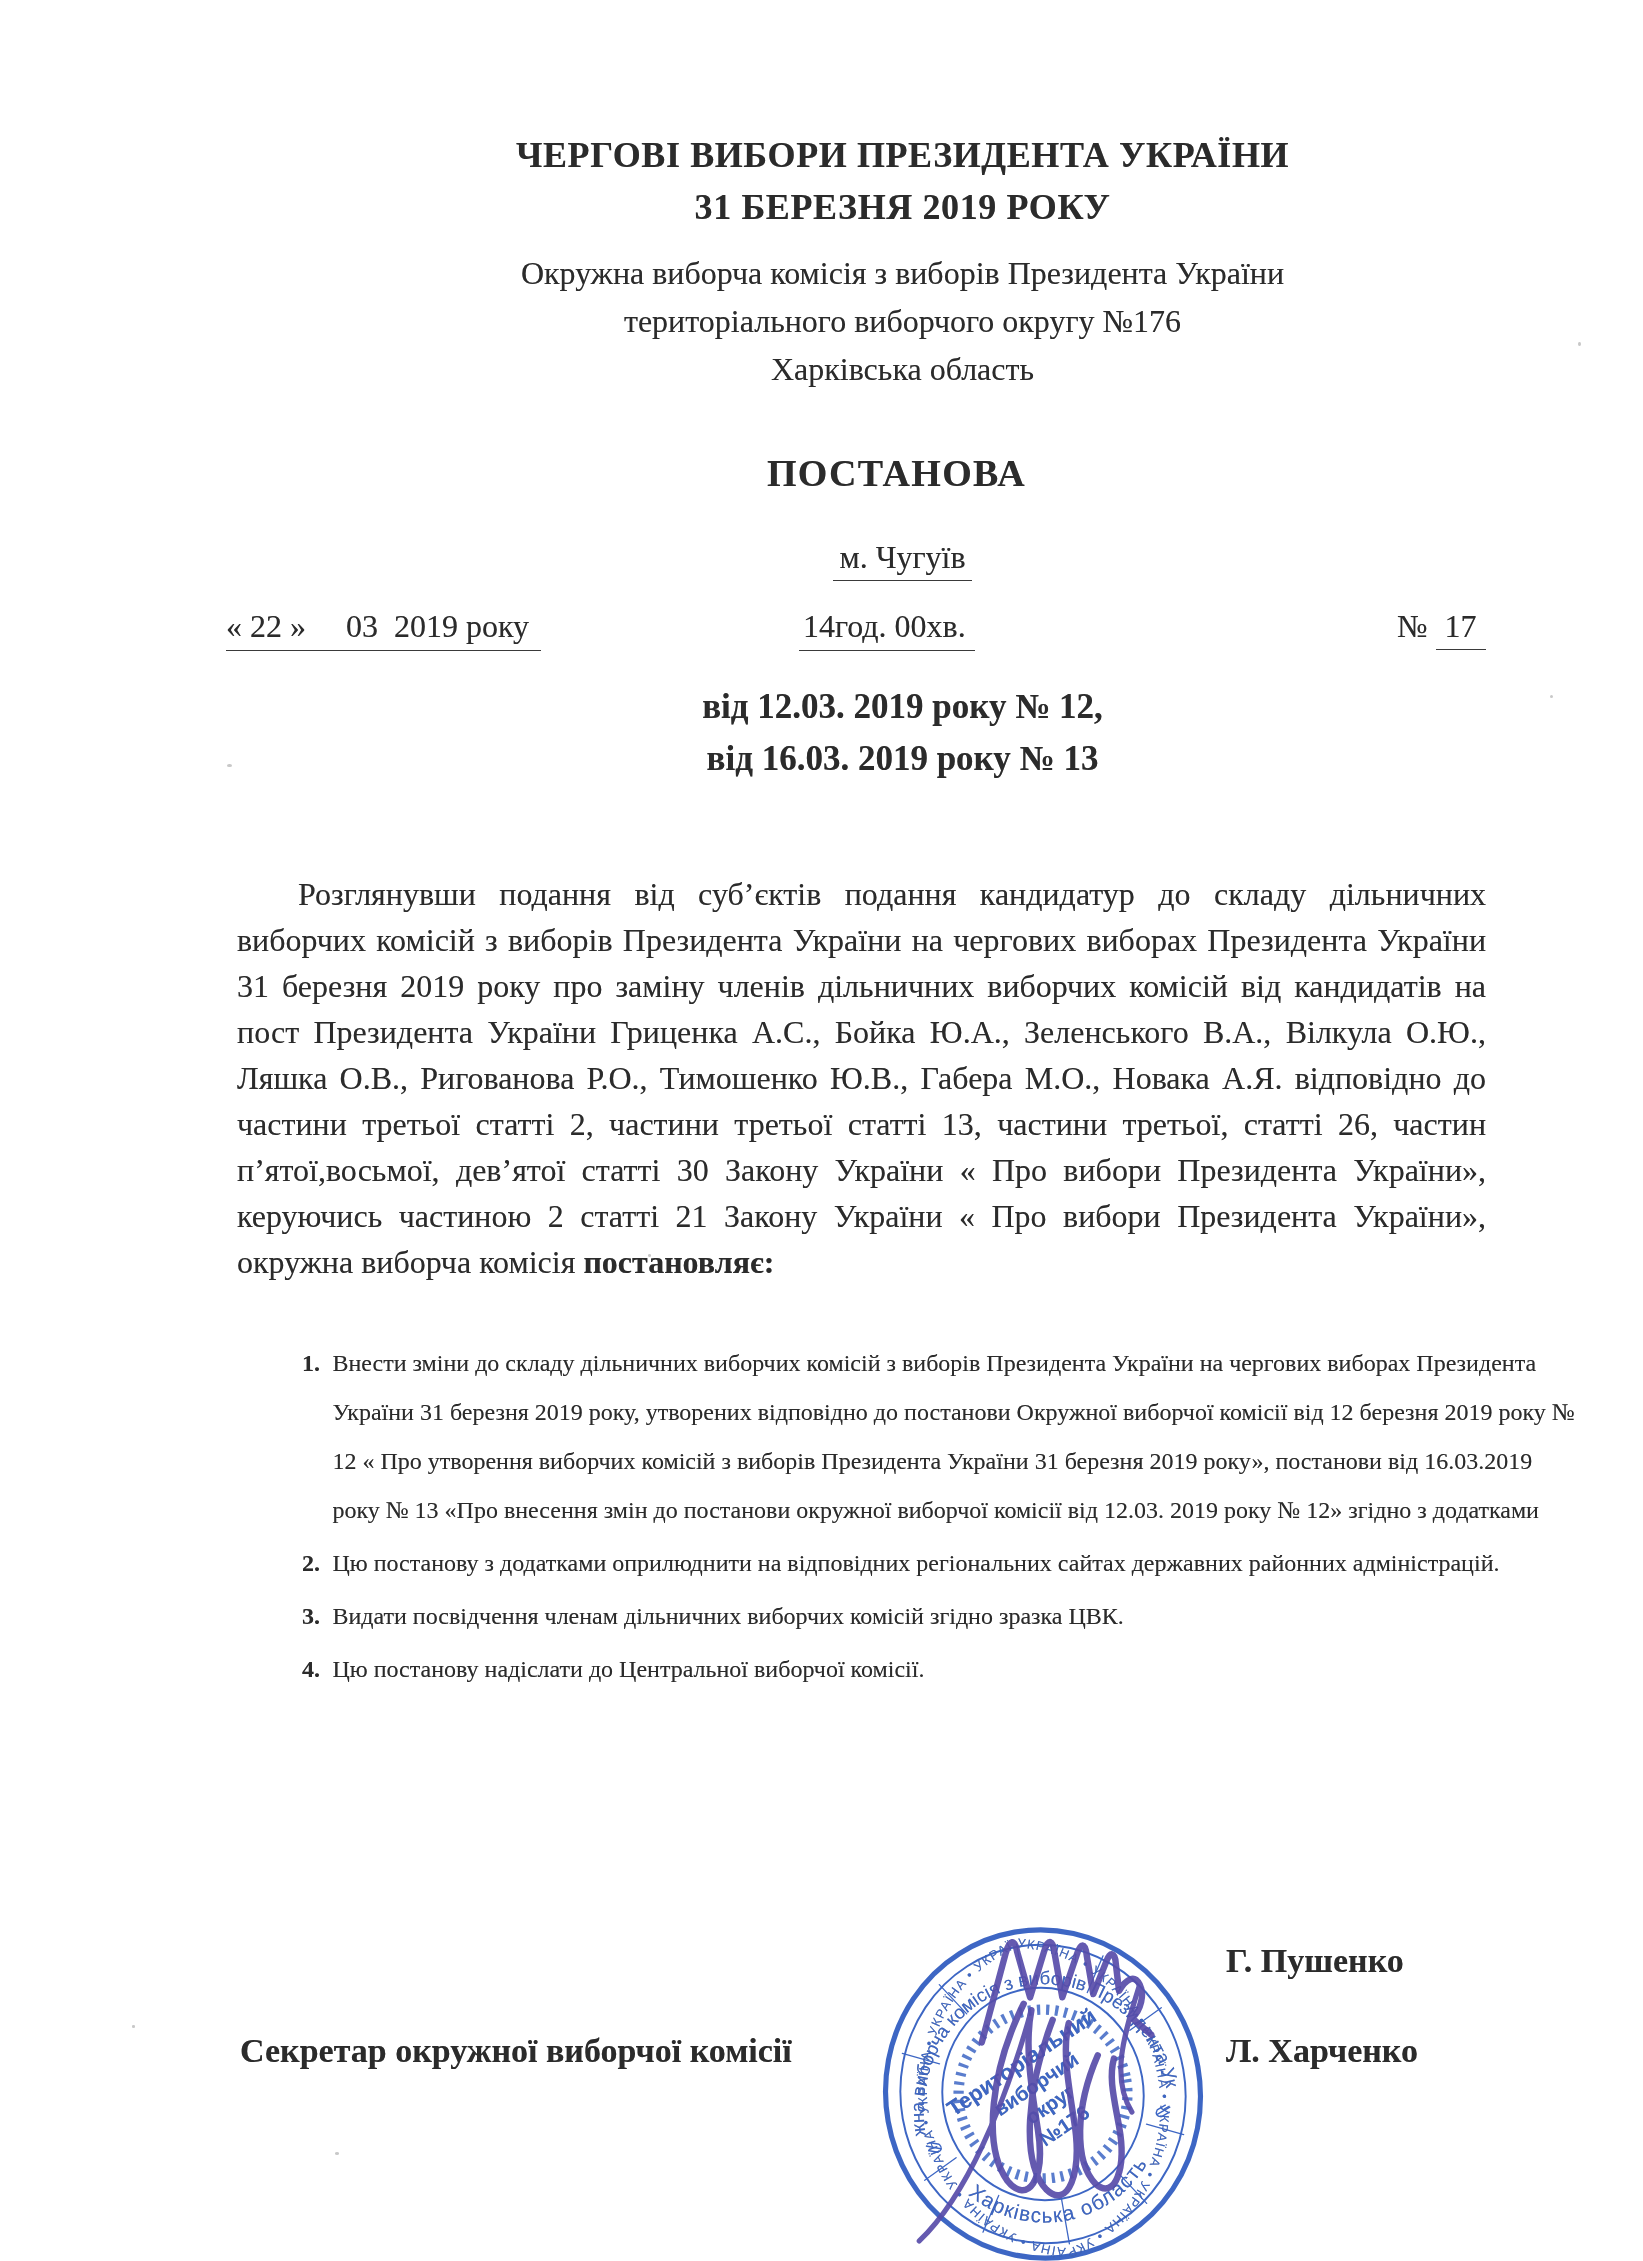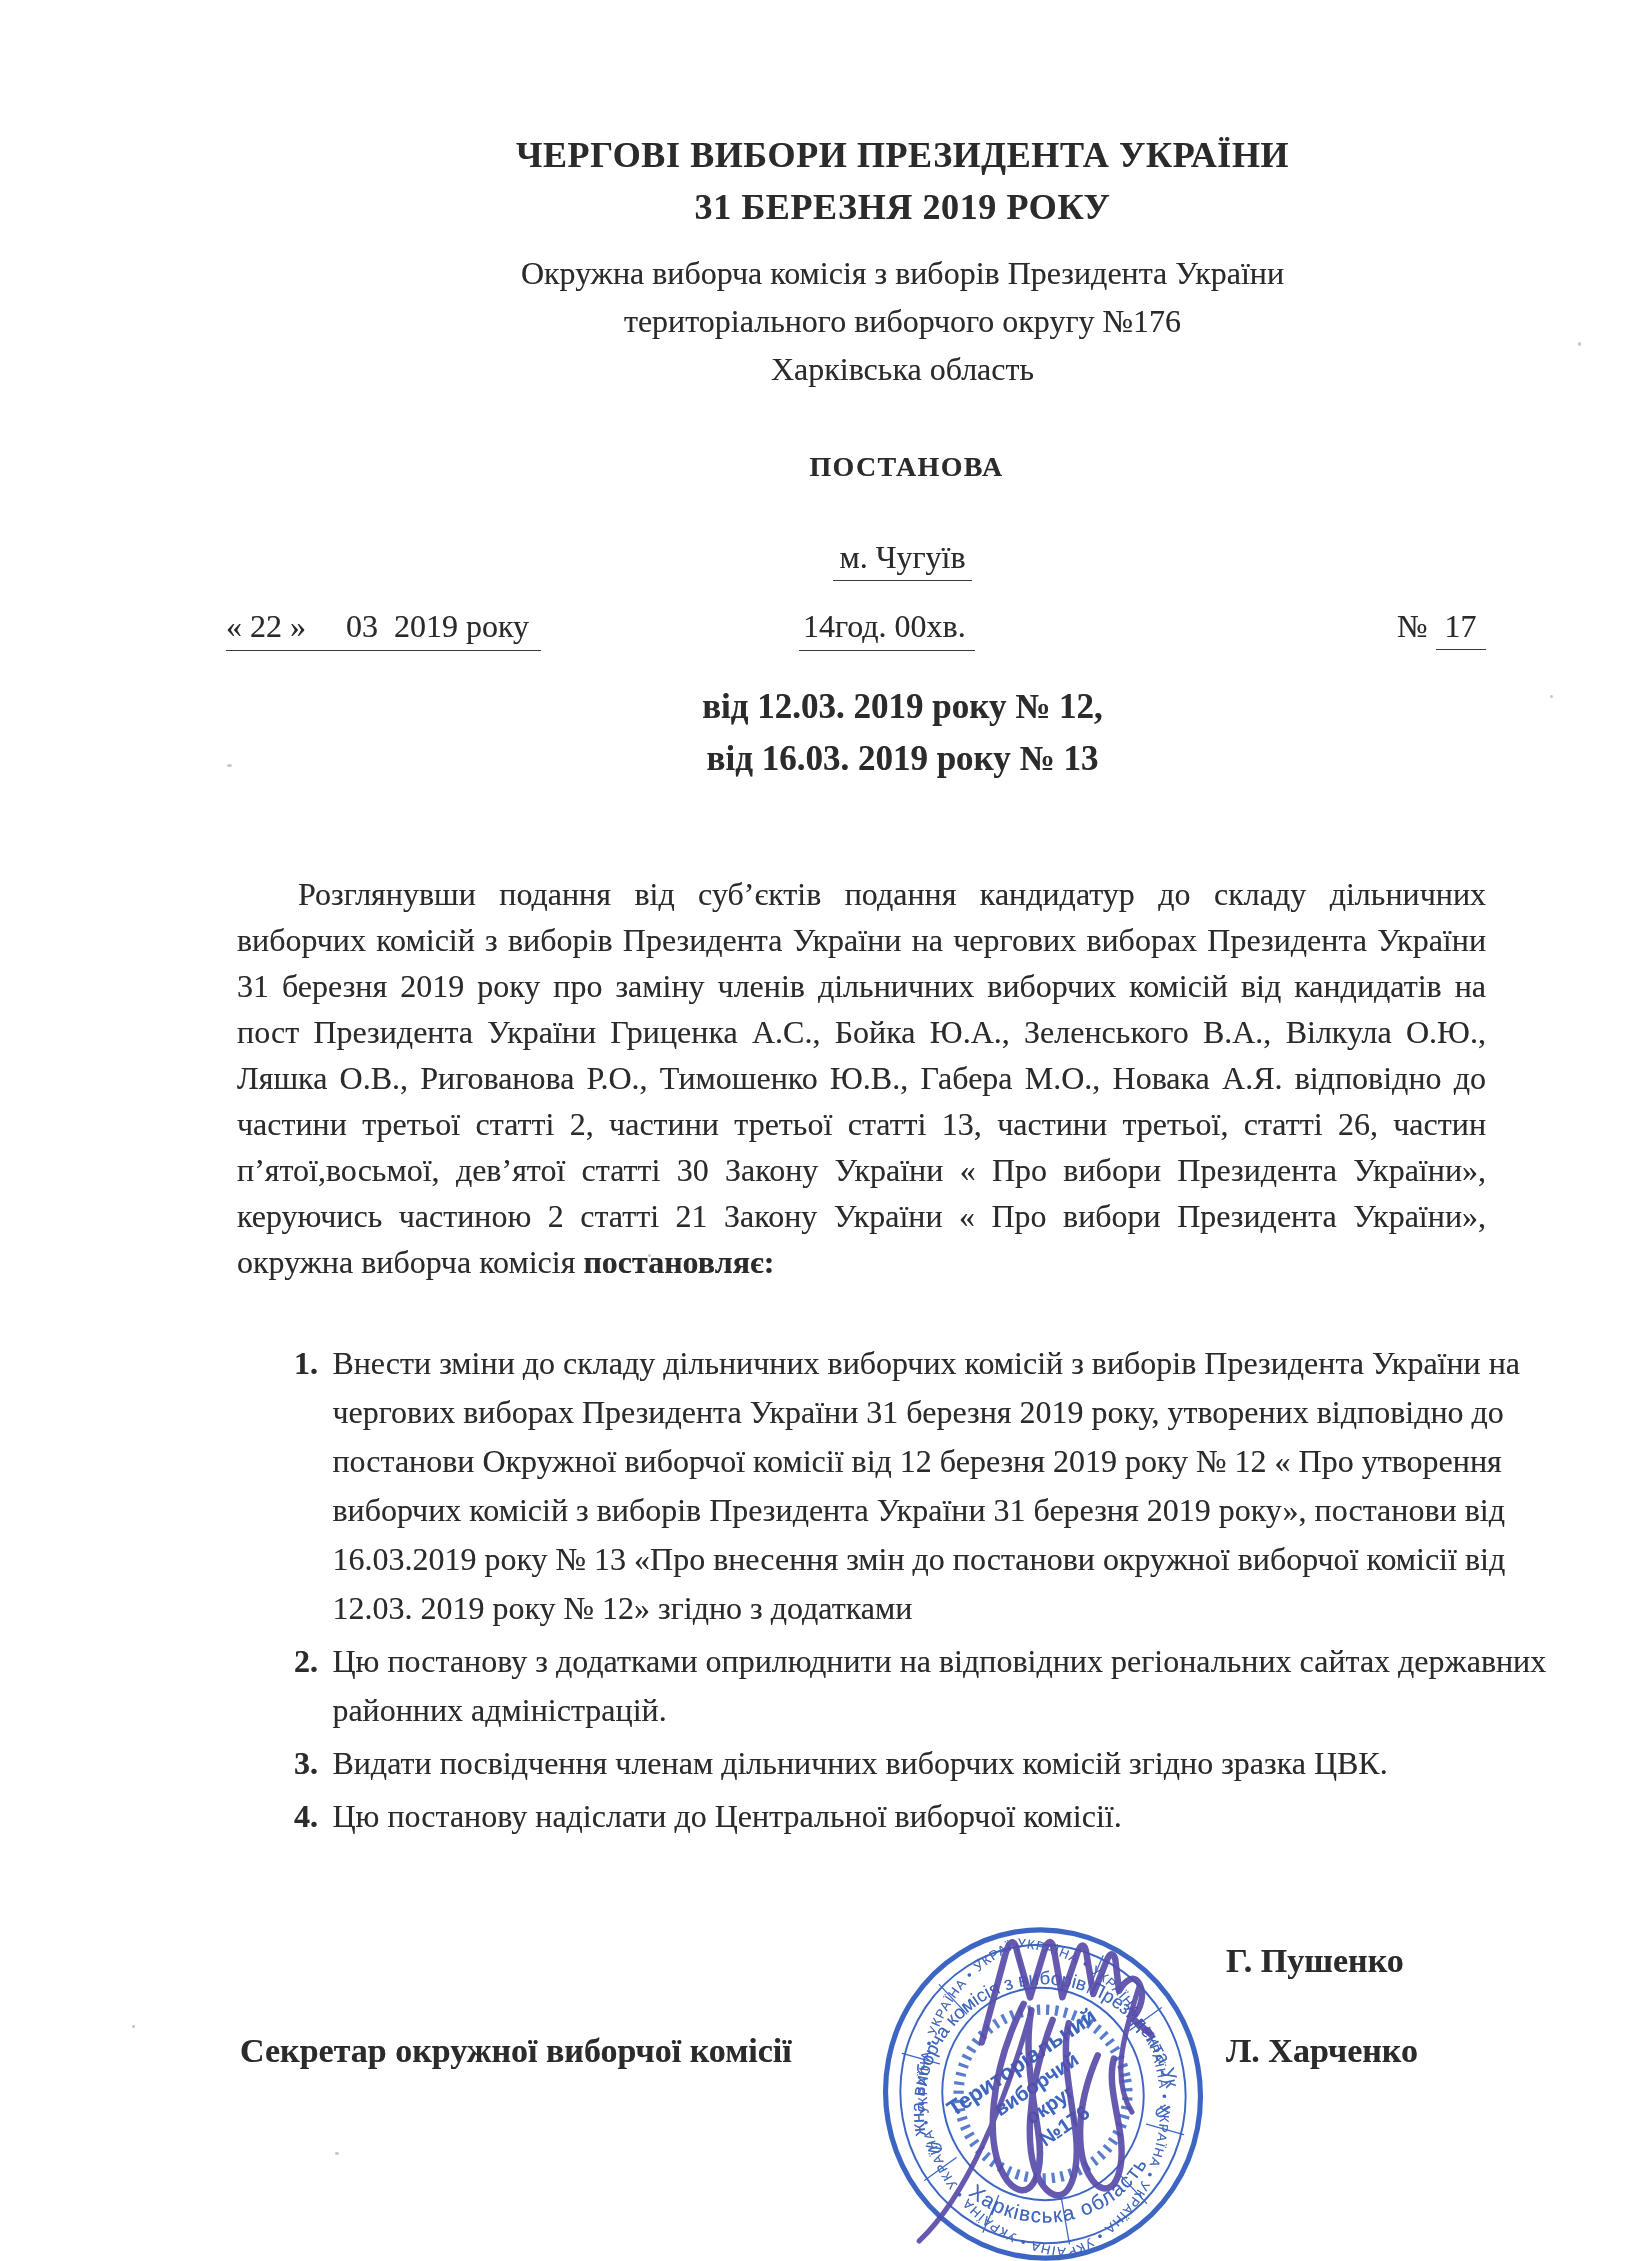--- a/index.html
+++ b/index.html
@@ -14,32 +14,32 @@
   }
   .abs{position:absolute;}
   .ctr{text-align:center;}
   .b{font-weight:bold;}
   .u3{border-bottom:1.9px solid #3a3a3a;padding-bottom:4.5px;}
   .pre{white-space:pre;}
   .speck{position:absolute;background:#9a9a9a;border-radius:50%;opacity:.55;}
 
   .header-block{left:274px;top:115px;width:1257px;font-size:36px;line-height:52px;letter-spacing:0.6px;margin-top:14px;}
   .issuer-block{left:274px;top:249px;width:1257px;font-size:32px;line-height:48px;}
-  .doctype-block{left:278px;top:451px;width:1257px;font-size:28px;letter-spacing:1.3px;}
+  .doctype-block{left:268px;top:451px;width:1257px;font-size:38px;letter-spacing:1.3px;}
   .place-block{left:274px;top:539px;width:1257px;font-size:32px;}
   .dateline{top:608px;font-size:32px;}
   .subject-block{left:274px;top:681px;width:1257px;font-size:35px;line-height:52px;}
   .body-par{
     left:237px;top:871px;width:1249px;
     font-size:32px;line-height:46px;
     text-align:justify;text-indent:61px;margin:0;
   }
   .res-list{
     left:237px;top:1339px;width:1254px;
-    font-size:32px;line-height:49px;
+    font-size:24px;line-height:49px;
     margin:0;padding:0 0 0 89px;
   }
   .res-list li{padding-left:6.4px;margin-bottom:3.9px;}
   .res-list li::marker{font-weight:bold;}
   .sig-row{font-size:34px;font-weight:bold;}
 
   .stamp-svg{left:869px;top:1920px;opacity:.93;}
   .st{stroke:var(--stamp-color);fill:none;}
   .stamp-txt{font-family:"Liberation Sans","DejaVu Sans",sans-serif;fill:var(--stamp-color);}
   .ink{stroke:var(--ink-color);fill:none;stroke-linecap:round;stroke-linejoin:round;opacity:.92;}

